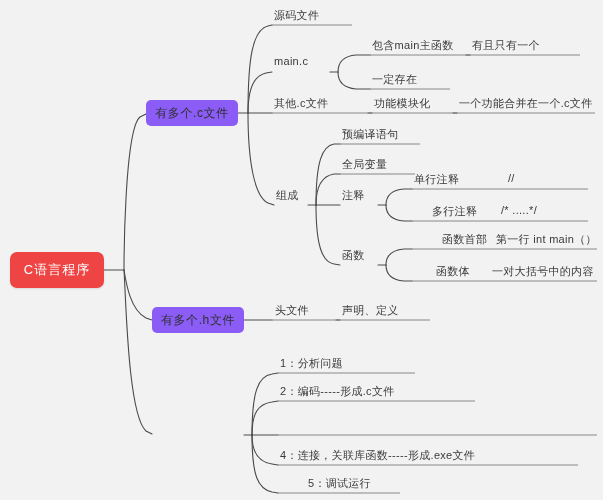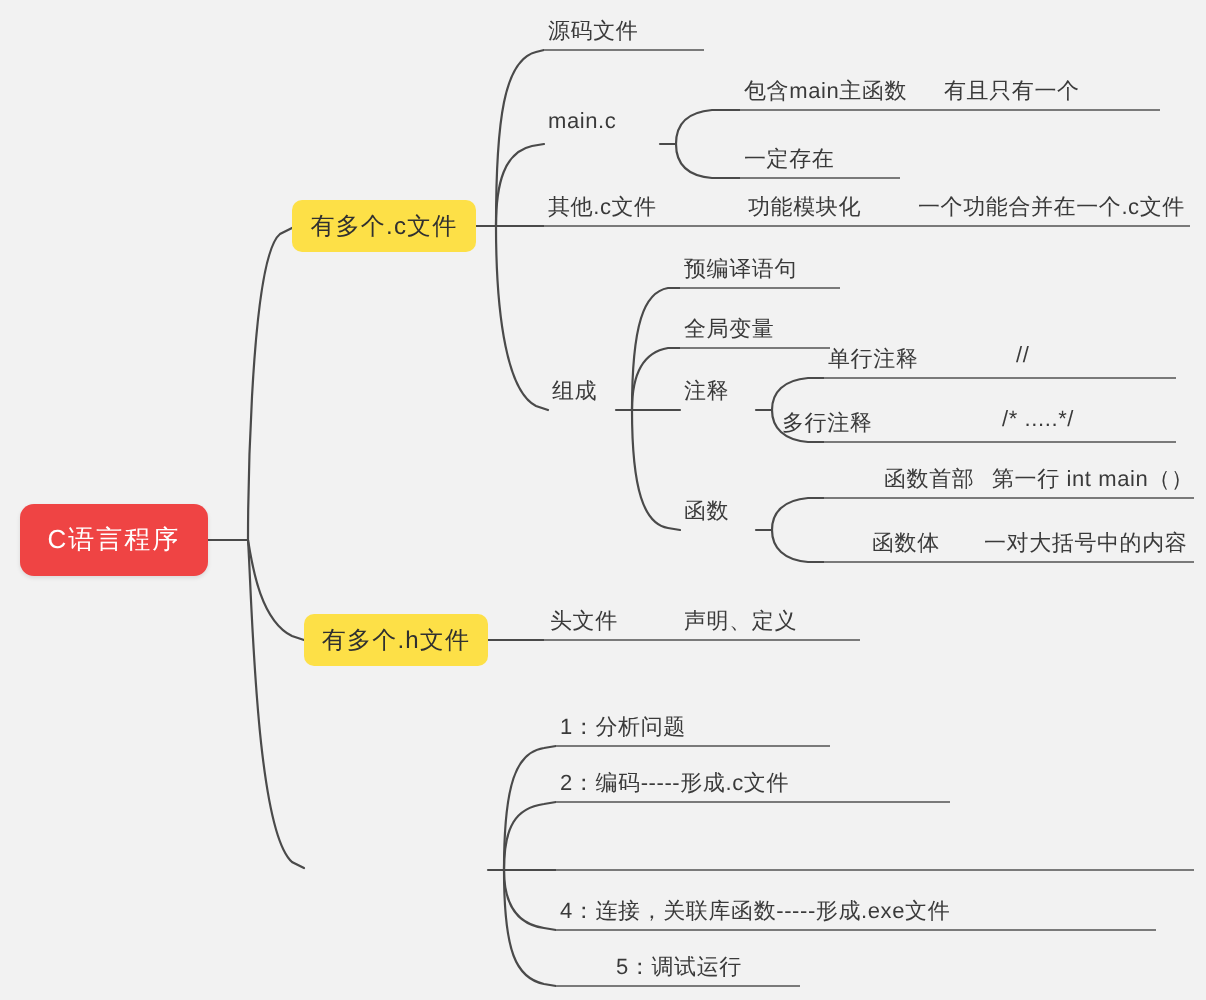--- a/index.html
+++ b/index.html
@@ -36,21 +36,21 @@
     font-size: 13px;
     letter-spacing: 1px;
     display: flex;
     align-items: center;
     justify-content: center;
     box-shadow: 0 1px 2px rgba(0,0,0,0.10);
   }
   
   .chip {
     position: absolute;
-    background: #fde047;
+    background: #8b5cf6;
     border-radius: 5px;
     color: #303030;
     font-size: 12px;
     letter-spacing: 0.6px;
     display: flex;
     align-items: center;
     justify-content: center;
   }
   
   .leaf {
@@ -184,21 +184,21 @@
 
   <div class="leaf" style="left:342px; top:157px;">全局变量</div>
 
   <div class="leaf" style="left:342px; top:188px;">注释</div>
 
   <div class="leaf" style="left:342px; top:248px;">函数</div>
 
   <div class="leaf" style="left:414px; top:172px;">单行注释</div>
   <div class="leaf mono" style="left:508px; top:172px;">//</div>
 
-  <div class="leaf" style="left:391px; top:204px;">多行注释</div>
+  <div class="leaf" style="left:432px; top:204px;">多行注释</div>
   <div class="leaf mono" style="left:501px; top:204px;">/* .....*/</div>
 
   <div class="leaf" style="left:414px; top:232px;margin-left:28px;">函数首部</div>
   <div class="leaf" style="left:496px; top:232px;">第一行 int main（）</div>
 
   <div class="leaf" style="left:436px; top:264px;">函数体</div>
   <div class="leaf" style="left:492px; top:264px;">一对大括号中的内容</div>
 
   <div class="leaf" style="left:275px; top:303px;">头文件</div>
 

